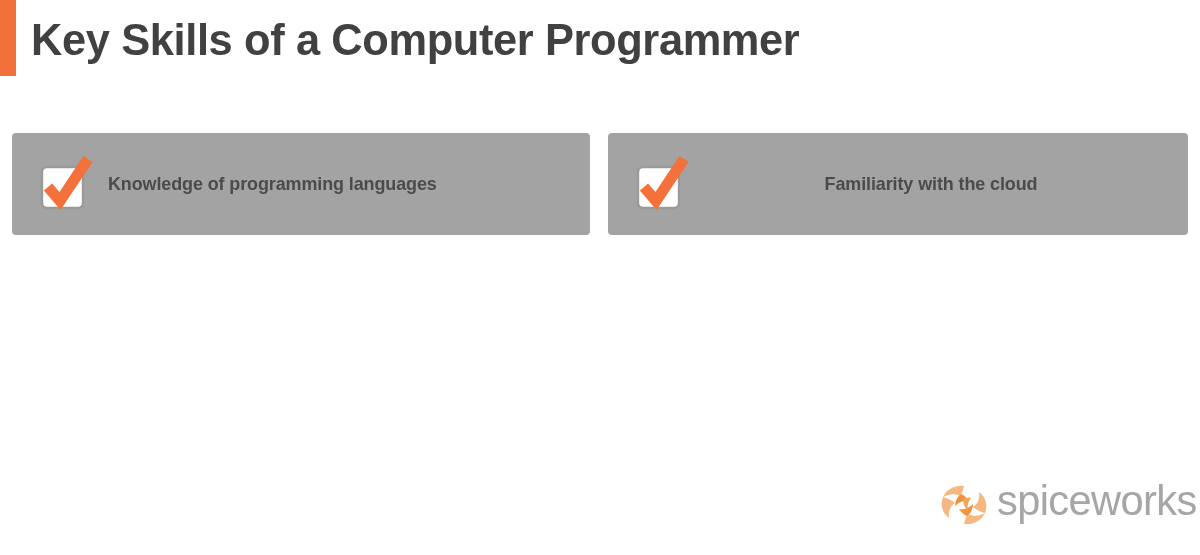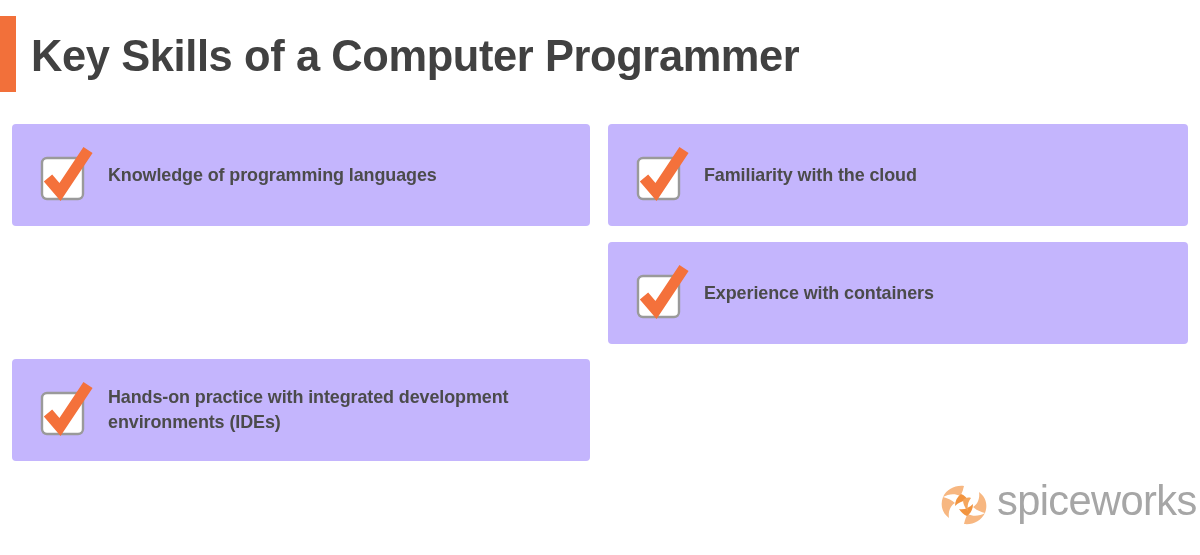--- a/index.html
+++ b/index.html
@@ -13,21 +13,21 @@
     position: relative;
     overflow: hidden;
     font-family: "Liberation Sans", sans-serif;
     -webkit-font-smoothing: antialiased;
   }
 
   
   #header {
     position: absolute;
     left: 0;
-    top: 16px;
+    top: 0;
     width: 1024px;
     height: 100px;
   }
   #accent-bar {
     position: absolute;
     left: 0;
     top: 0;
     width: 16px;
     height: 76px;
     background: #F2703A;
@@ -59,28 +59,28 @@
     left: 0;
     width: 1176px;
     height: 102px;
   }
   .skill-row.row-0 { top: 0px; }
   .skill-row.row-1 { top: 118px; }
   .skill-row.row-2 { top: 235px; }
 
   .skill-card {
     position: absolute;
-    top: 6px;
+    top: 15px;
     height: 102px;
-    background: #c4b5fd;
+    background: #a3a3a3;
     border-radius: 4px;
     box-sizing: border-box;
   }
   .skill-card.col-left  { left: 0px;   width: 578px; }
-  .skill-card.col-right { left: 596px; width: 580px; }
+  .skill-card.col-right { left: 596px; width: 580px; text-align: center; }
 
   .card-inner {
     position: absolute;
     left: 0;
     top: 0;
     right: 0;
     bottom: 0;
     display: flex;
     align-items: center;
   }
@@ -173,45 +173,23 @@
             <rect x="4" y="11" width="41" height="41" rx="5" ry="5" fill="#ffffff" stroke="#9A9A9A" stroke-width="2.4"></rect>
             <path d="M 10 31 L 22 45 L 50 3" fill="none" stroke="#F4713B" stroke-width="11" stroke-linecap="butt" stroke-linejoin="miter"></path>
           </svg>
         </span>
         <span class="skill-label">Familiarity with the cloud</span>
       </div>
     </div>
   </div>
 
   <div class="skill-row row-1">
-    <div class="skill-card col-right">
-      <div class="card-inner">
-        <span class="check-icon">
-          <svg width="56" height="56" viewBox="0 0 56 56">
-            <rect x="4" y="11" width="41" height="41" rx="5" ry="5" fill="#ffffff" stroke="#9A9A9A" stroke-width="2.4"></rect>
-            <path d="M 10 31 L 22 45 L 50 3" fill="none" stroke="#F4713B" stroke-width="11" stroke-linecap="butt" stroke-linejoin="miter"></path>
-          </svg>
-        </span>
-        <span class="skill-label">Experience with containers</span>
-      </div>
-    </div>
   </div>
 
   <div class="skill-row row-2">
-    <div class="skill-card col-left">
-      <div class="card-inner">
-        <span class="check-icon">
-          <svg width="56" height="56" viewBox="0 0 56 56">
-            <rect x="4" y="11" width="41" height="41" rx="5" ry="5" fill="#ffffff" stroke="#9A9A9A" stroke-width="2.4"></rect>
-            <path d="M 10 31 L 22 45 L 50 3" fill="none" stroke="#F4713B" stroke-width="11" stroke-linecap="butt" stroke-linejoin="miter"></path>
-          </svg>
-        </span>
-        <span class="skill-label">Hands-on practice with integrated development environments (IDEs)</span>
-      </div>
-    </div>
   </div>
 
 </div>
 
 <div id="brand-logo">
   <span id="brand-mark">
     <svg width="52" height="50" viewBox="0 0 52 50">
       <g fill="#F7B781">
         <path d="M26 6 C17 5 9 9 5 17 C10 14 17 13 22 16 C25 12 25 9 26 6 Z"></path>
         <path d="M5 17 C2 25 4 33 11 38 C10 32 12 26 17 23 C14 20 9 18 5 17 Z"></path>

